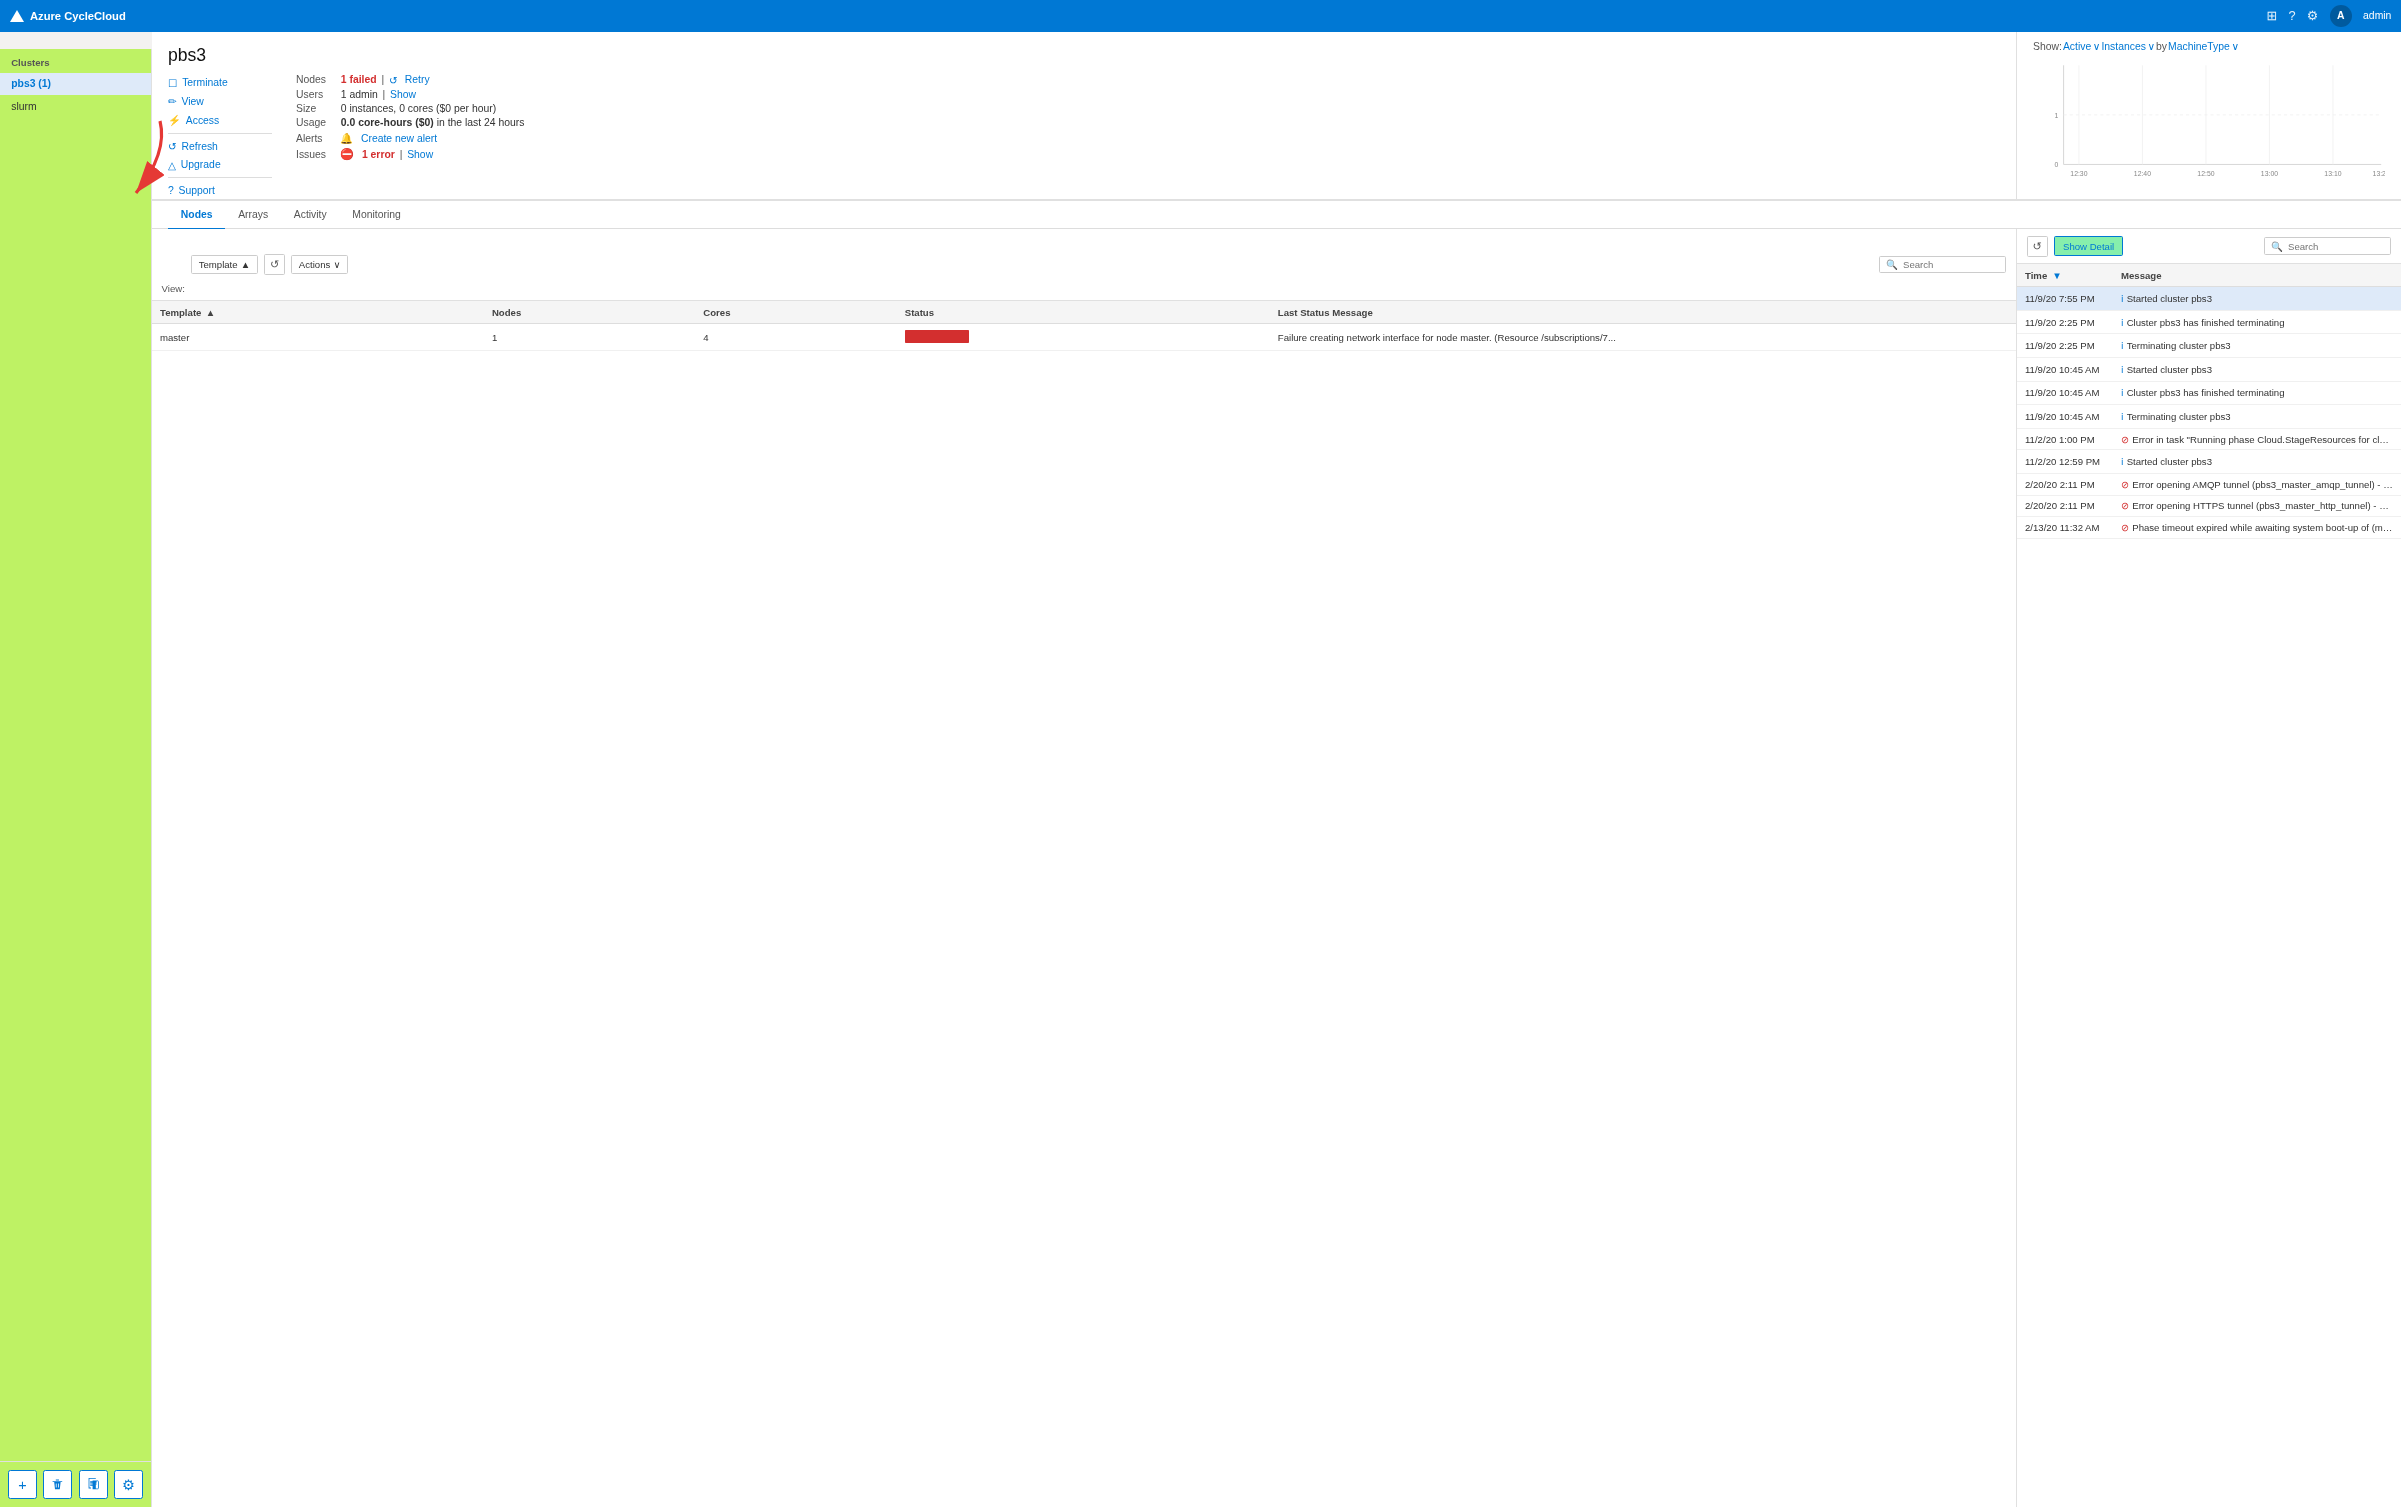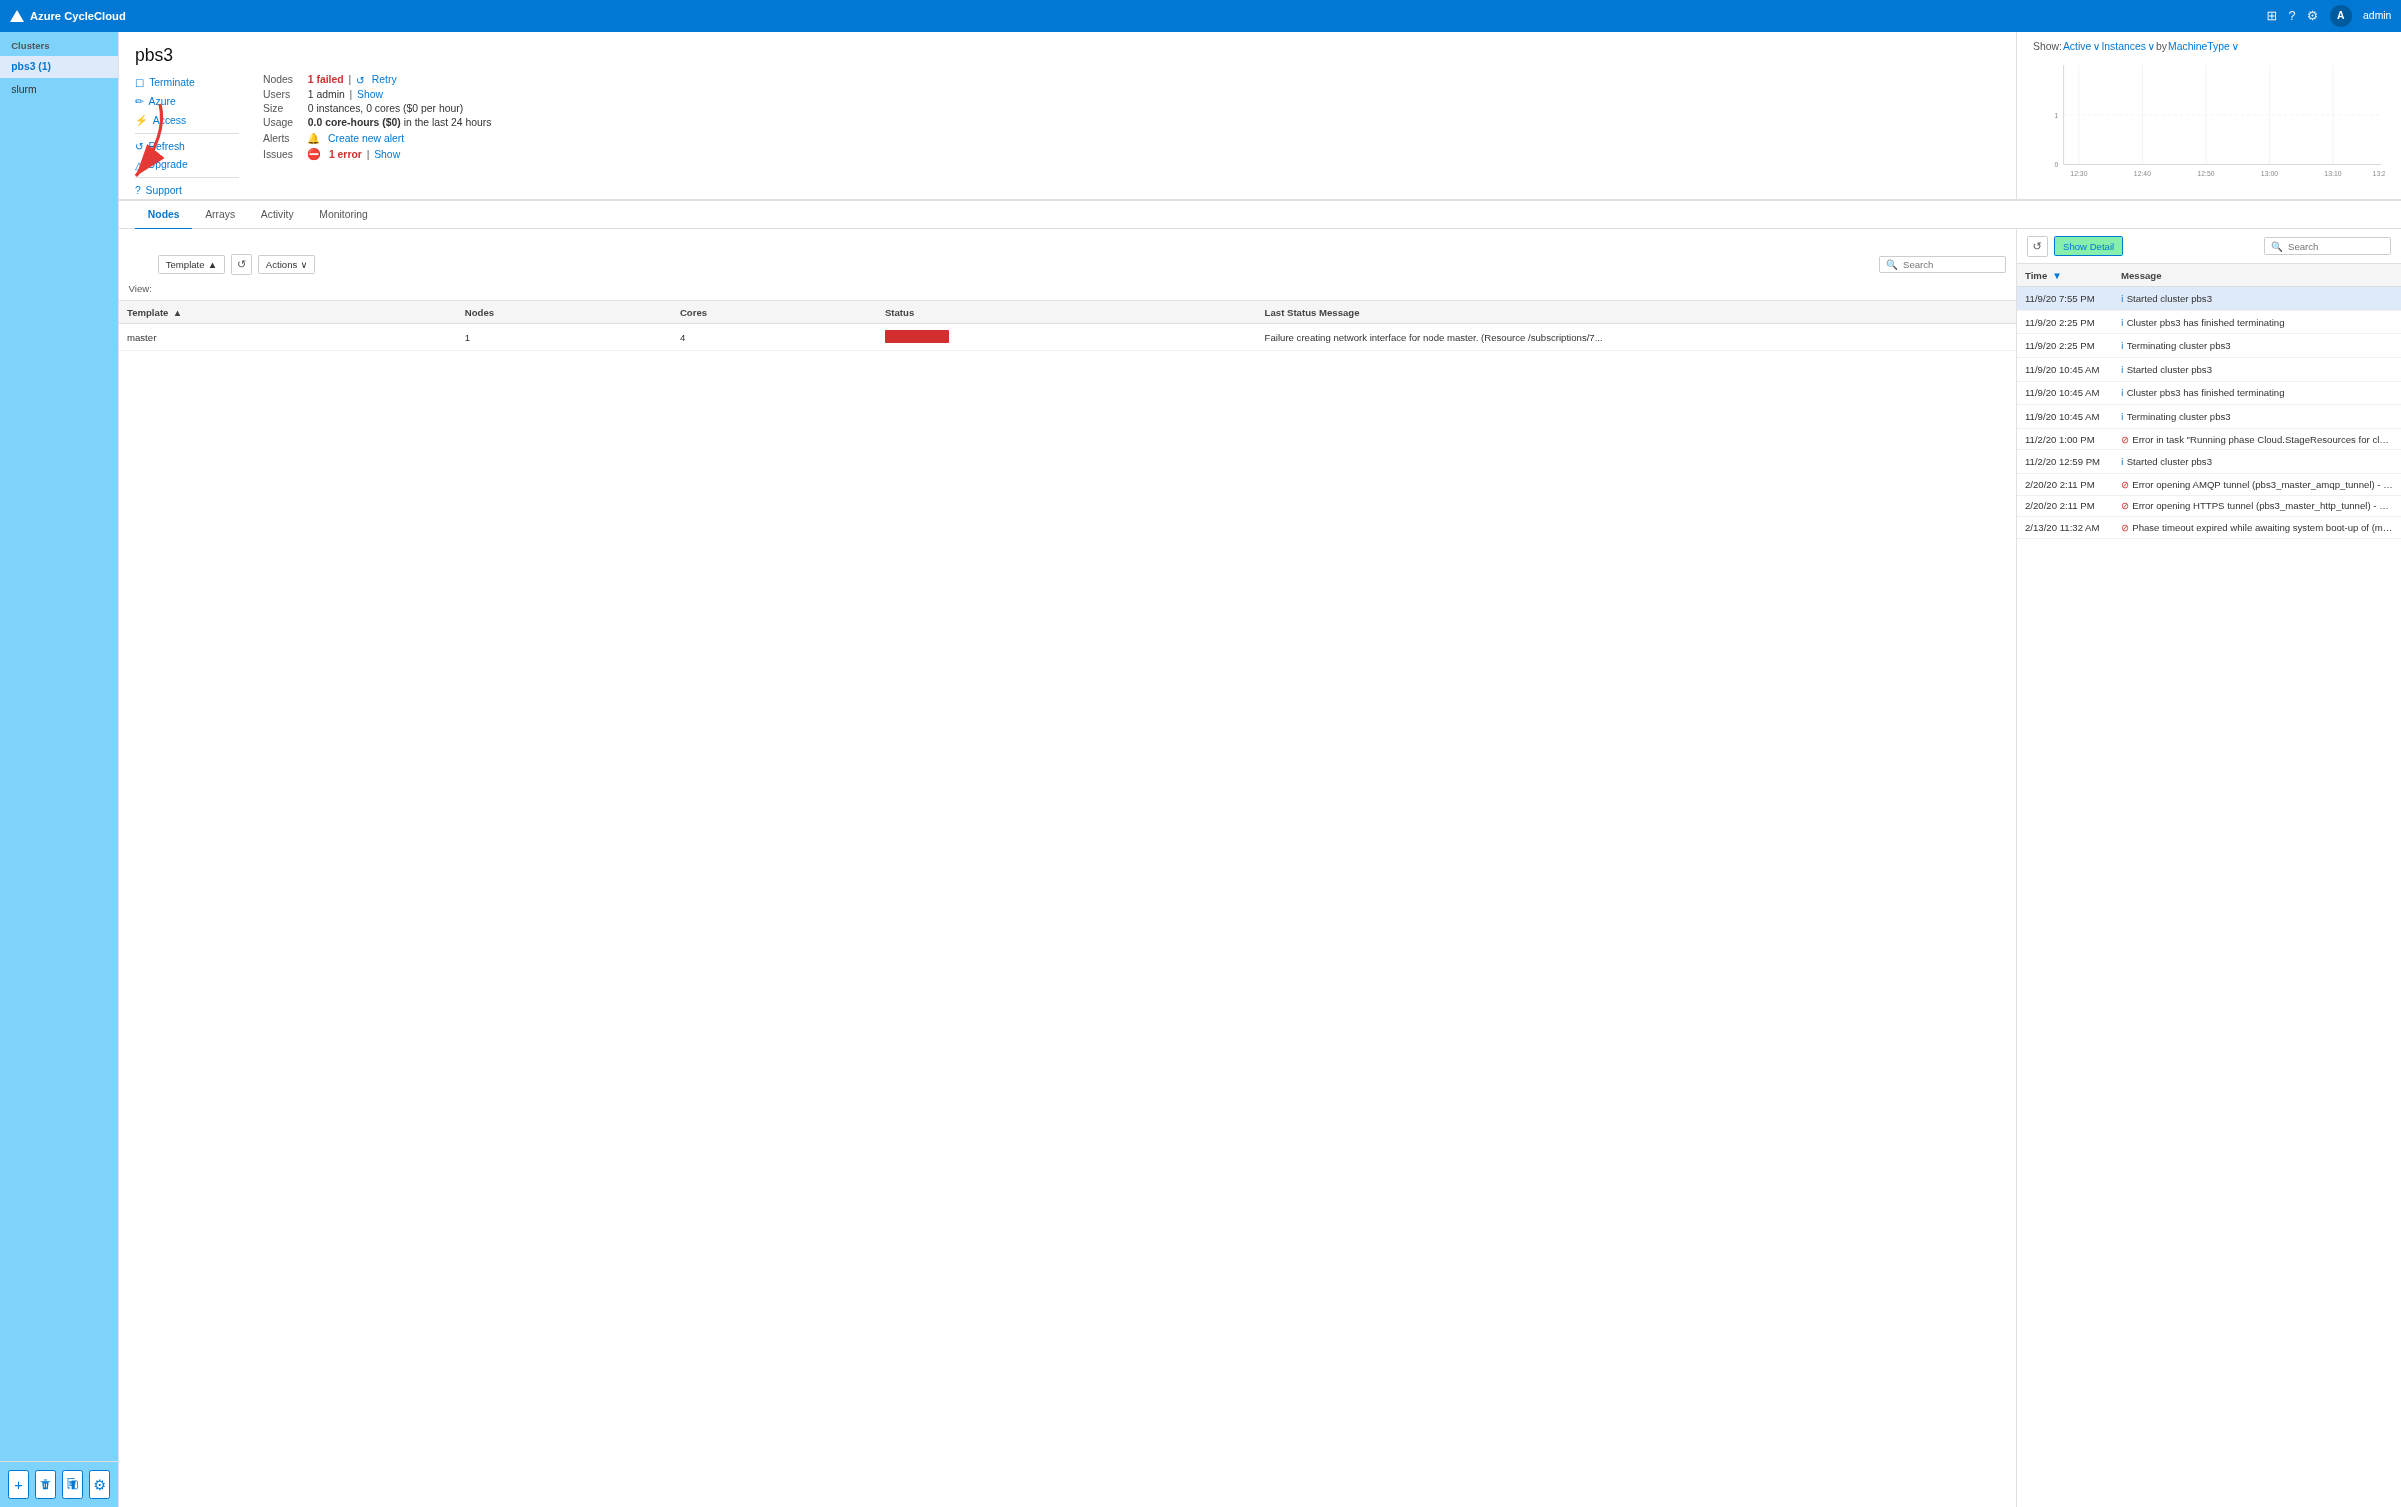--- a/index.html
+++ b/index.html
@@ -42,26 +42,27 @@
 
     
     .main-layout {
       display: flex;
       flex: 1;
       overflow: hidden;
     }
 
     
     .sidebar {
-      width: 119px;
-      background: #7dd3fc;
+      width: 152px;
+      background: #bef264;
       border-right: 0.8px solid #e0e0e0;
       display: flex;
       flex-direction: column;
       flex-shrink: 0;
+      margin-top: 17px;
     }
     .sidebar-section-title {
       padding: 8px 11.2px 4.8px;
       font-size: 9.6px;
       font-weight: 700;
       color: #555;
       text-transform: none;
     }
     .sidebar-item {
       padding: 5.6px 11.2px;
@@ -374,21 +375,21 @@
 
           <div class="cluster-header-top">
 
             <div class="actions-column">
               <div class="action-link">
                 <span class="action-icon">☐</span>
                 <span>Terminate</span>
               </div>
               <div class="action-link">
                 <span class="action-icon">✏</span>
-                <span>Azure</span>
+                <span>View</span>
               </div>
               <div class="action-link">
                 <span class="action-icon">⚡</span>
                 <span>Access</span>
               </div>
               <hr class="divider-line">
               <div class="action-link">
                 <span class="action-icon">↺</span>
                 <span>Refresh</span>
               </div>

